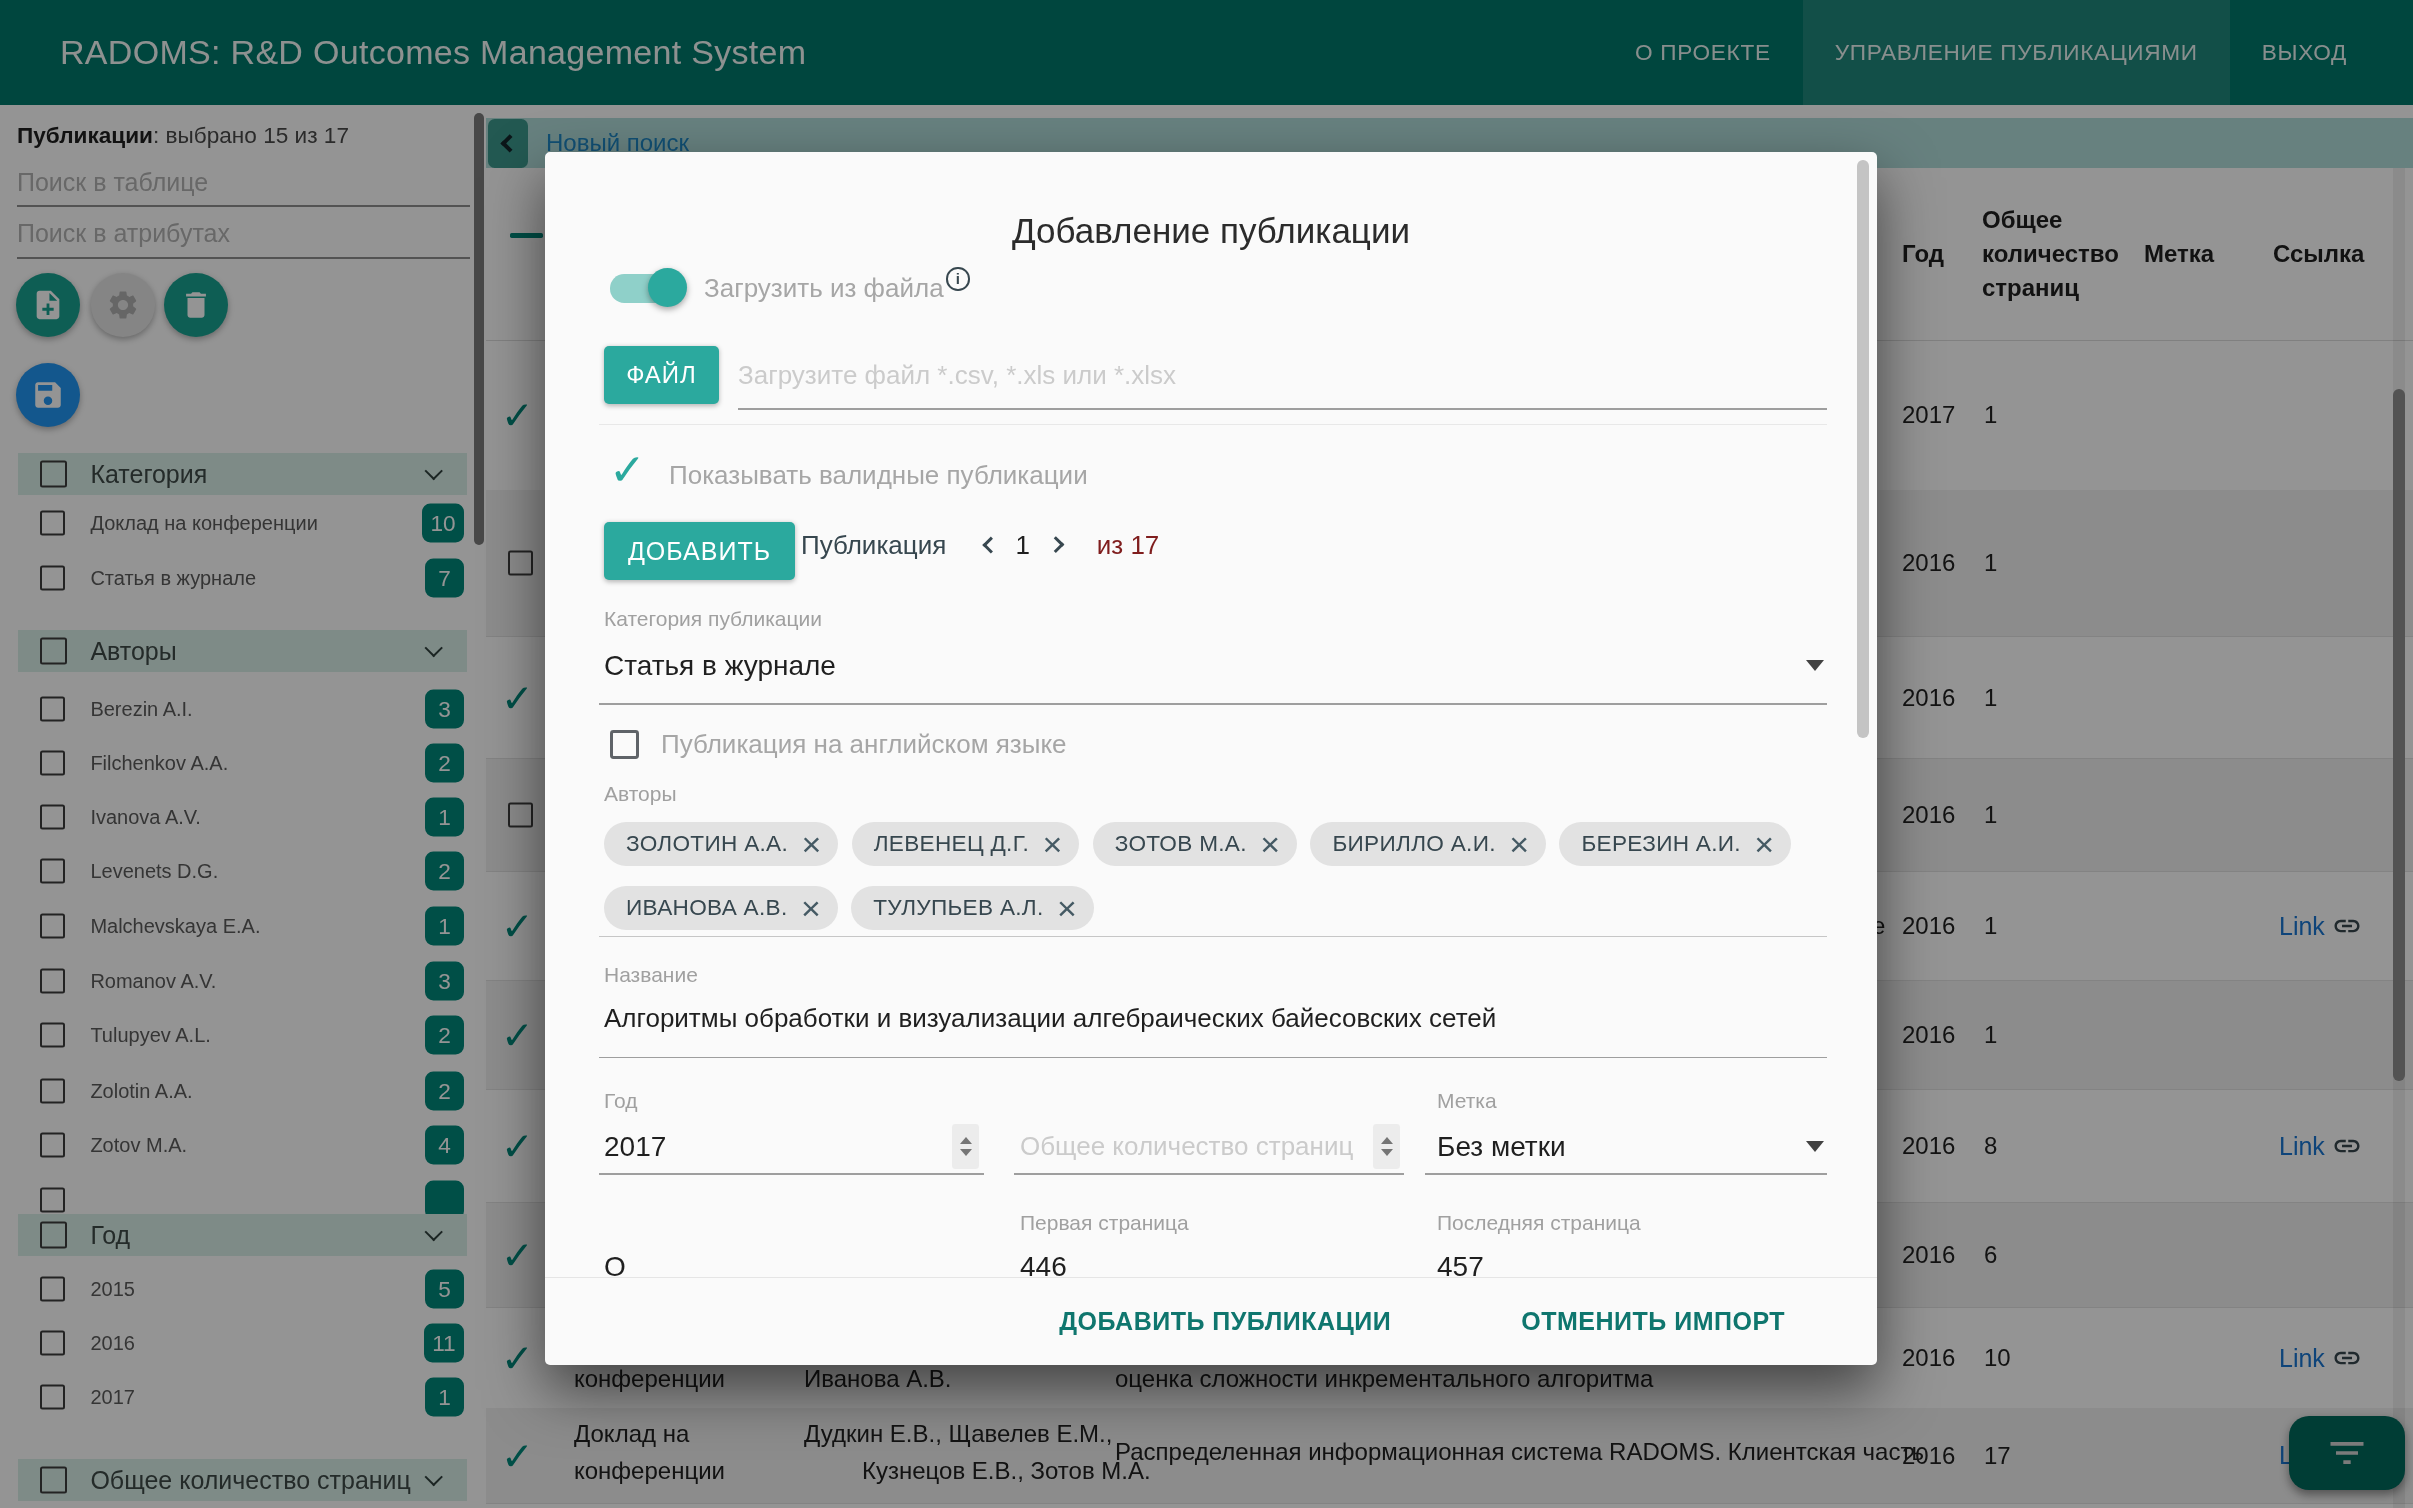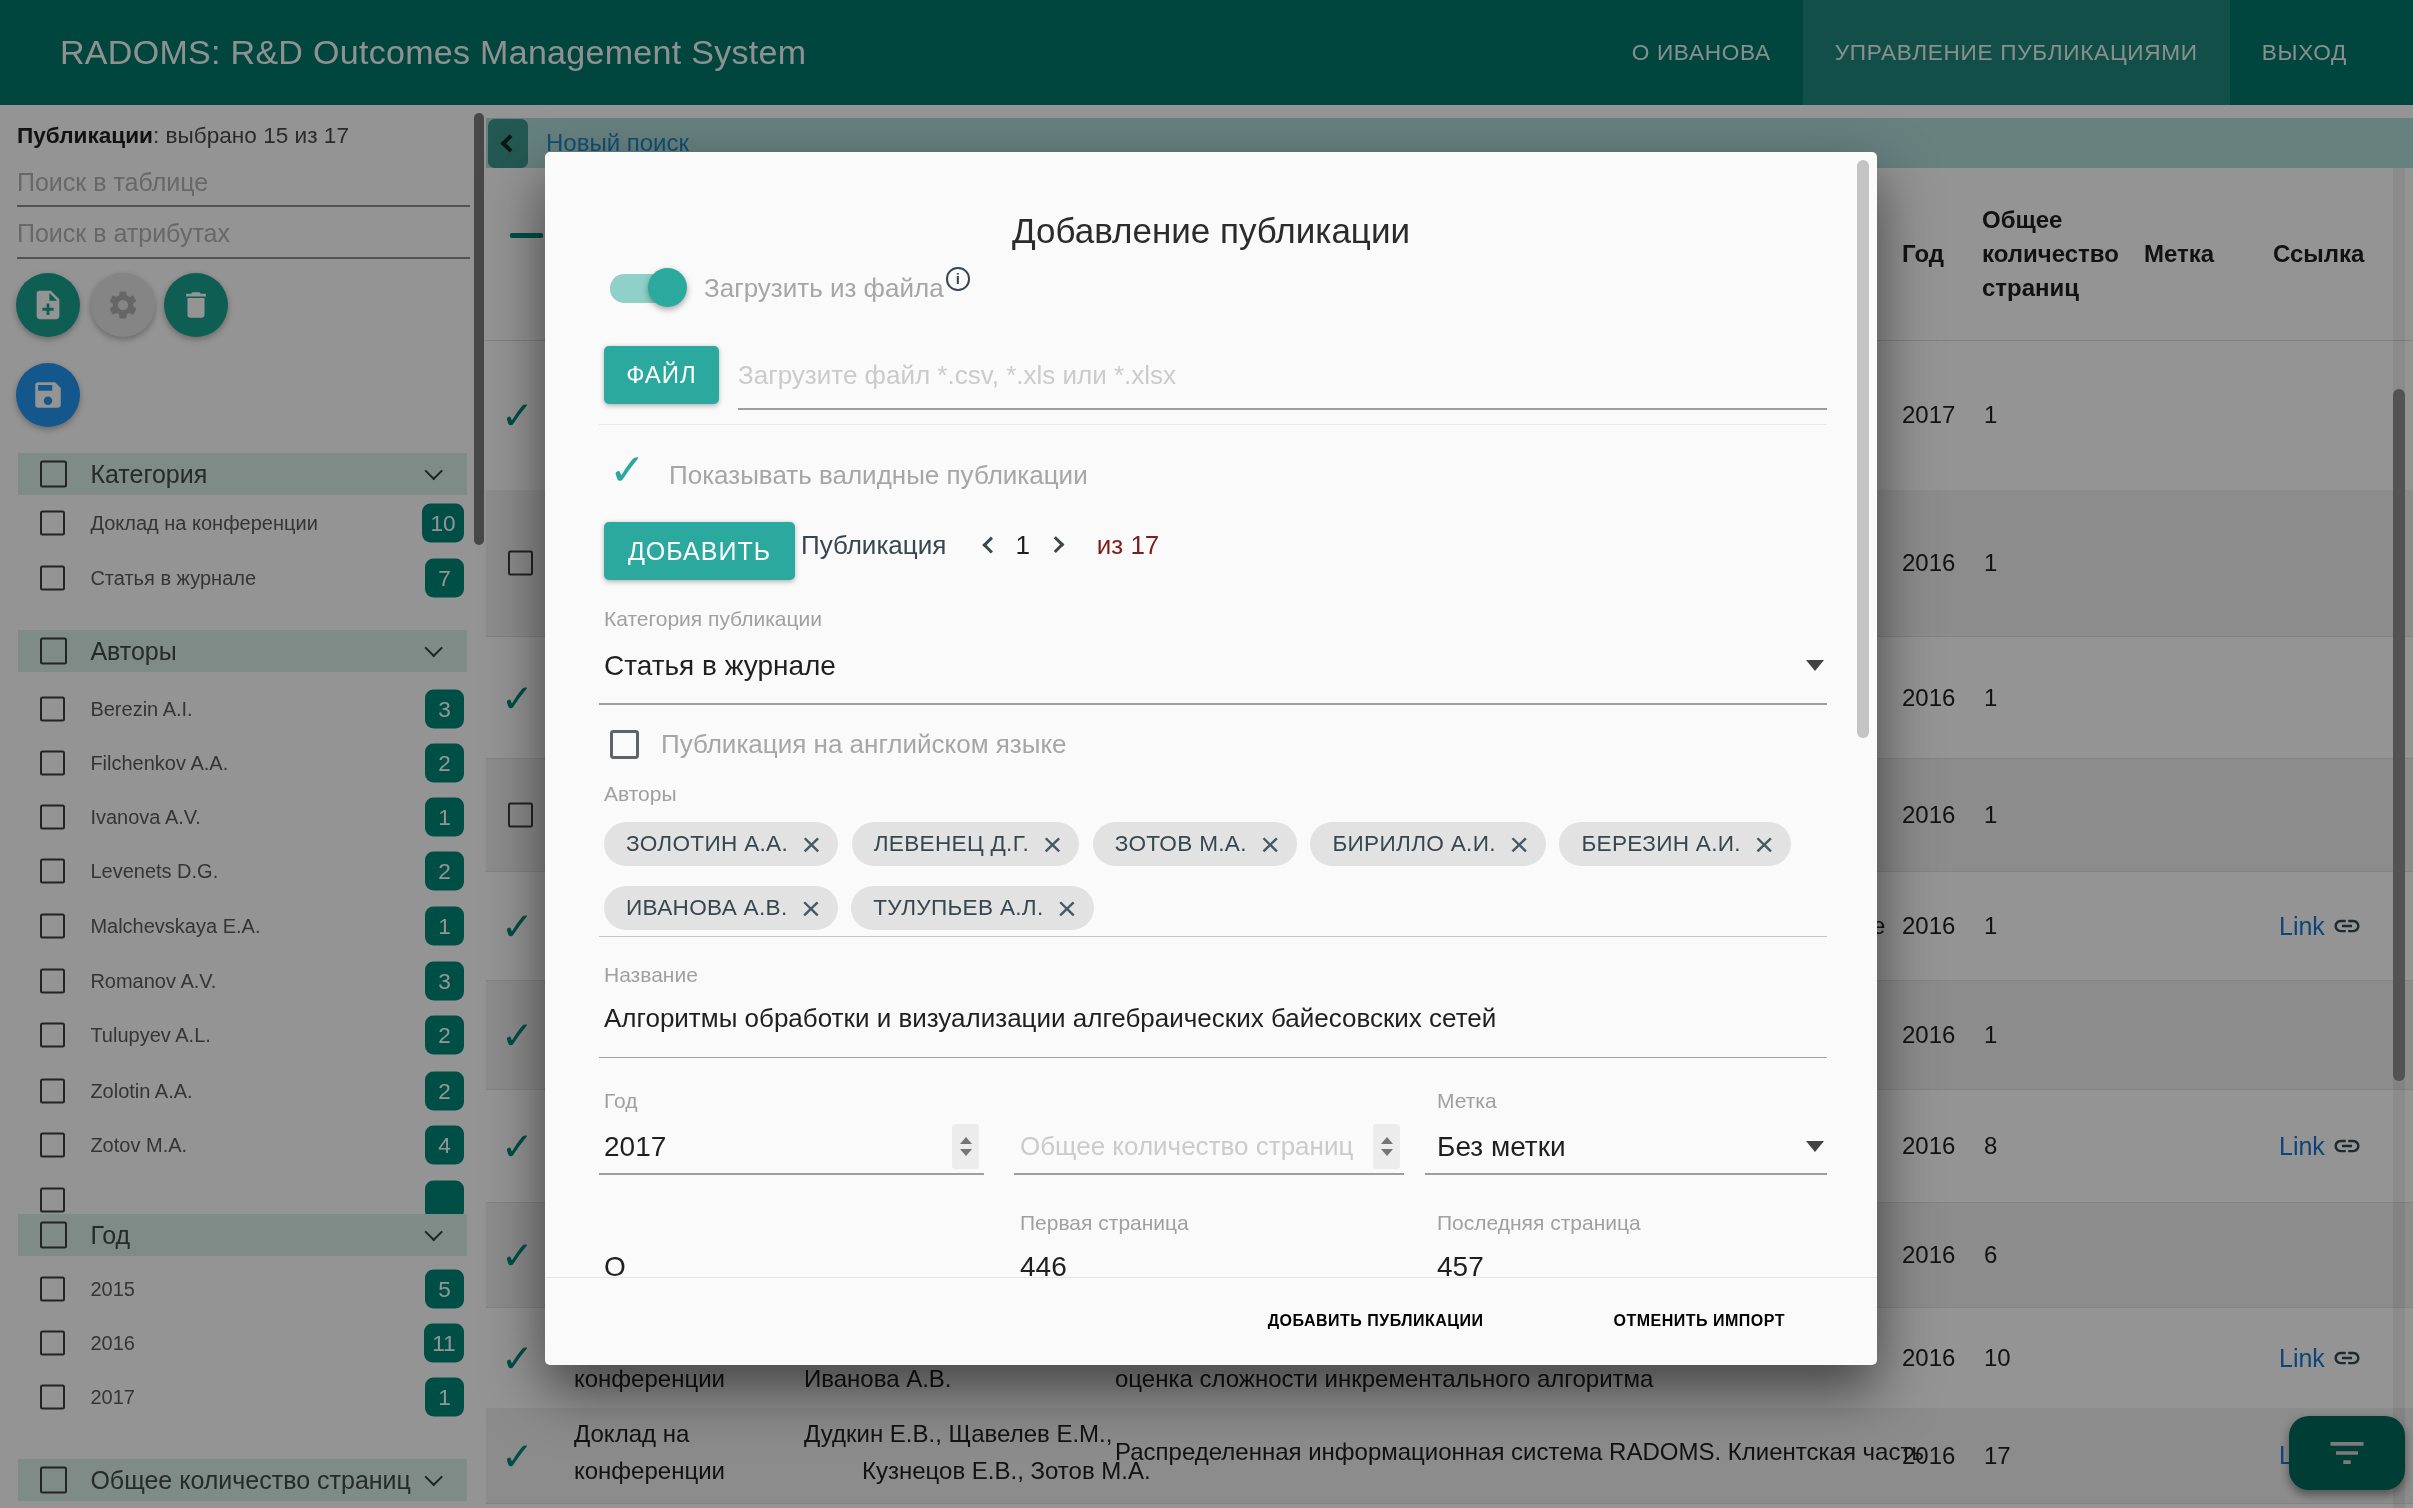--- a/index.html
+++ b/index.html
@@ -119,33 +119,33 @@
   .chip .cx { font-size:34px; color:#455a64; line-height:34px; cursor:pointer; font-weight:500; }
   .stepper { position:absolute; top:972px; width:27px; height:45px; background:#ececec; border-radius:3.4px;
              display:flex; flex-direction:column; align-items:center; justify-content:center; gap:5.9px; cursor:pointer; }
   .st-up { width:0; height:0; border-left:6.7px solid transparent; border-right:6.7px solid transparent;
            border-bottom:7.5px solid #757575; }
   .st-dn { width:0; height:0; border-left:6.7px solid transparent; border-right:6.7px solid transparent;
            border-top:7.5px solid #757575; }
   .clipv { position:absolute; top:1099px; height:26px; overflow:hidden; font-size:28px; color:#1f1f1f; }
   .m-footer { position:absolute; left:0; top:1125px; width:100%; height:87px; border-top:0.8px solid #e5e5e5;
               display:flex; align-items:center; justify-content:flex-end; gap:130px; padding-right:92px; }
-  .flat-btn { background:none; border:none; font-size:16px; font-weight:bold; color:#000000;
+  .flat-btn { background:none; border:none; font-size:25px; font-weight:bold; color:#0f766e;
               letter-spacing:0.5px; cursor:pointer; font-family:"Liberation Sans",sans-serif; }
   .m-scroll { position:absolute; right:8.4px; top:7.5px; width:11.7px; height:578px; background:#c4c4c4; border-radius:5.9px; }
 </style>
 </head>
 <body>
 
 <div id="app">
 
   <div class="appbar">
     <div class="appbar-title">RADOMS: R&amp;D Outcomes Management System</div>
     <div class="nav" id="nav">
-        <div class="nav-item">О ИВАНОВА</div>
+        <div class="nav-item">О ПРОЕКТЕ</div>
         <div class="nav-item active">УПРАВЛЕНИЕ ПУБЛИКАЦИЯМИ</div>
         <div class="nav-item">ВЫХОД</div>
       </div>
   </div>
 
   <div class="sidebar" id="sidebar">
     <div class="summary">
       <b>Публикации</b><span>: выбрано 15 из 17</span>
     </div>
     <input class="s-input" style="top: 59px;" placeholder="Поиск в таблице">

